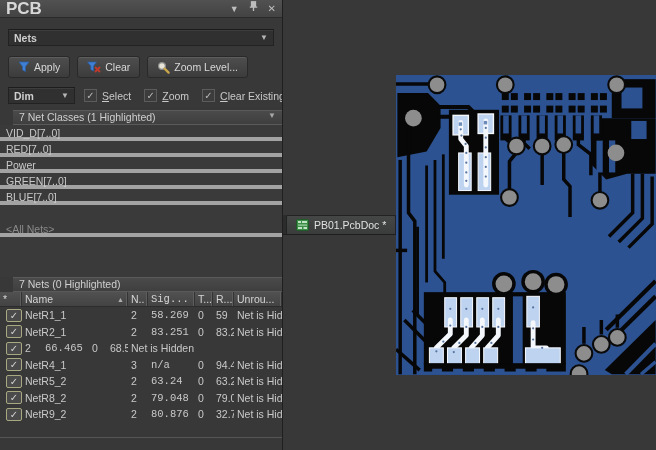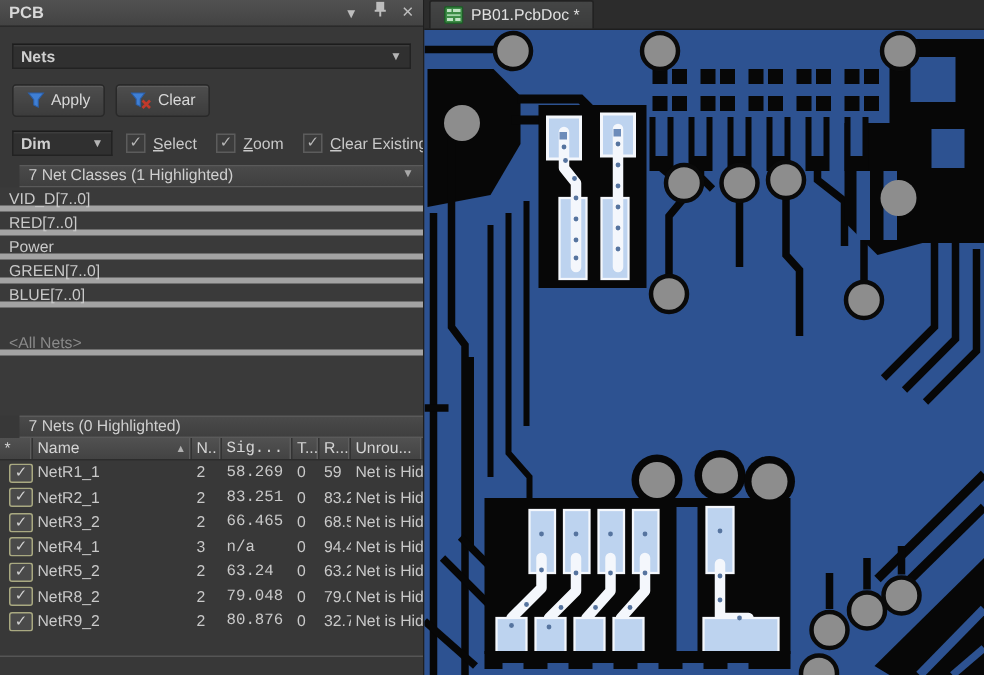--- a/index.html
+++ b/index.html
@@ -7,21 +7,21 @@
     font-family:"Liberation Sans", sans-serif; }
   #app { position:relative; width:656px; height:450px; display:flex; }
 
   
   #pcb-panel { position:relative; width:283px; height:450px; background:#383838;
     border-right:1px solid #1f1f1f; flex:none; font-size:10.5px; color:#c9c9c9; }
 
   .panel-header { position:absolute; top:0; left:0; right:0; height:18px;
     background:linear-gradient(#515151,#434343); display:flex; align-items:center;
     padding:0 6px; border-bottom:1px solid #2a2a2a; }
-  .panel-title { font-weight:bold; font-size:11px; color:#d8d8d8; flex:1; }
+  .panel-title { font-weight:bold; font-size:17px; color:#d8d8d8; flex:1; }
   .hdr-ico { color:#bdbdbd; font-size:9px; margin-left:10px; cursor:default; line-height:18px; }
 
   .combo { position:absolute; height:17px; background:#303030; border:1px solid #222;
     border-top-color:#1c1c1c; box-shadow:inset 0 1px 0 #3d3d3d; color:#cfcfcf;
     display:flex; align-items:center; padding:0 5px;font-weight:bold; }
   .combo .arrow { margin-left:auto; font-size:8px; color:#b5b5b5; }
   #combo-nets { top:29px; left:8px; right:8px; }
   #combo-dim  { top:87px; left:8px; width:67px; }
 
   .btn-row { position:absolute; top:56px; left:8px; height:22px; display:flex; gap:7px; }
@@ -67,21 +67,21 @@
   .c-u { flex:1 1 auto; min-width:0; }
   .rowchk { width:16px; height:13px; margin-left:3px; background:#4a4a4a;
     border:1px solid #a9a981; border-radius:2px; color:#d2d2d2; font-size:10px;
     line-height:11px; text-align:center; }
   .sort-ico { margin-left:auto; font-size:7px; color:#b0b0b0; }
 
   .panel-bottom-line { position:absolute; top:437px; left:0; right:0; height:1px;
     background:#555; }
 
   
-  #right { position:relative; flex:1; display:flex; flex-direction:column; }
+  #right { position:relative; flex:1; display:flex; flex-direction:row;align-items:center; }
   #tabbar { height:20px; background:#2c2c2c; display:flex; align-items:flex-end;
     border-bottom:1px solid #1e1e1e; }
   .doc-tab { height:19px; margin-left:3px; display:flex; align-items:center; gap:5px;
     padding:0 9px; background:linear-gradient(#454646,#3a3b3b);
     border:1px solid #222; border-bottom:none; border-radius:2px 2px 0 0;
     color:#e0e0e0; font-size:10.5px; }
   #pcb-view { flex:1; position:relative; background:#2d5291; }
   #pcb-view svg { display:block; width:100%; height:100%; }
 </style>
 </head>
@@ -117,20 +117,27 @@
           </svg>
         <span>Apply</span>
       </div>
       <div class="btn">
         <svg width="14" height="12" viewBox="0 0 14 12">
             <path d="M0.5,1 H9.5 L6.5,5 V10 L3.8,8.6 V5 Z" fill="#3f7fd4" stroke="#2a5ea8" stroke-width="0.7"></path>
             <path d="M8,6 L13,11 M13,6 L8,11" stroke="#c0392b" stroke-width="1.8"></path>
           </svg>
         <span>Clear</span>
       </div>
+      <div class="btn">
+        <svg width="13" height="13" viewBox="0 0 13 13">
+            <circle cx="5" cy="5" r="3.4" fill="#e8e4d8" stroke="#8a8a8a" stroke-width="1.2"></circle>
+            <path d="M7.6,7.6 L11.6,11.6" stroke="#c8a84b" stroke-width="2.2" stroke-linecap="round"></path>
+          </svg>
+        <span>Zoom Level...</span>
+      </div>
     </div>
 
     <div class="combo" id="combo-dim">
       <span>Dim</span>
       <span class="arrow">▼</span>
     </div>
 
     <div class="dim-row">
         <span class="chk">✓</span>
         <span class="chk-label"><span class="u">S</span>elect</span>
@@ -187,21 +194,20 @@
           <div class="tcell c-n">2</div>
           <div class="tcell c-sig">83.251</div>
           <div class="tcell c-t">0</div>
           <div class="tcell c-r">83.2</div>
           <div class="tcell c-u">Net is Hidden</div>
         </div>
         <div class="trow">
           <div class="tcell c-star">
             <div class="rowchk">✓</div>
           </div>
-          <div class="tcell c-name">NetR3_2</div>
           <div class="tcell c-n">2</div>
           <div class="tcell c-sig">66.465</div>
           <div class="tcell c-t">0</div>
           <div class="tcell c-r">68.5</div>
           <div class="tcell c-u">Net is Hidden</div>
         </div>
         <div class="trow">
           <div class="tcell c-star">
             <div class="rowchk">✓</div>
           </div>

